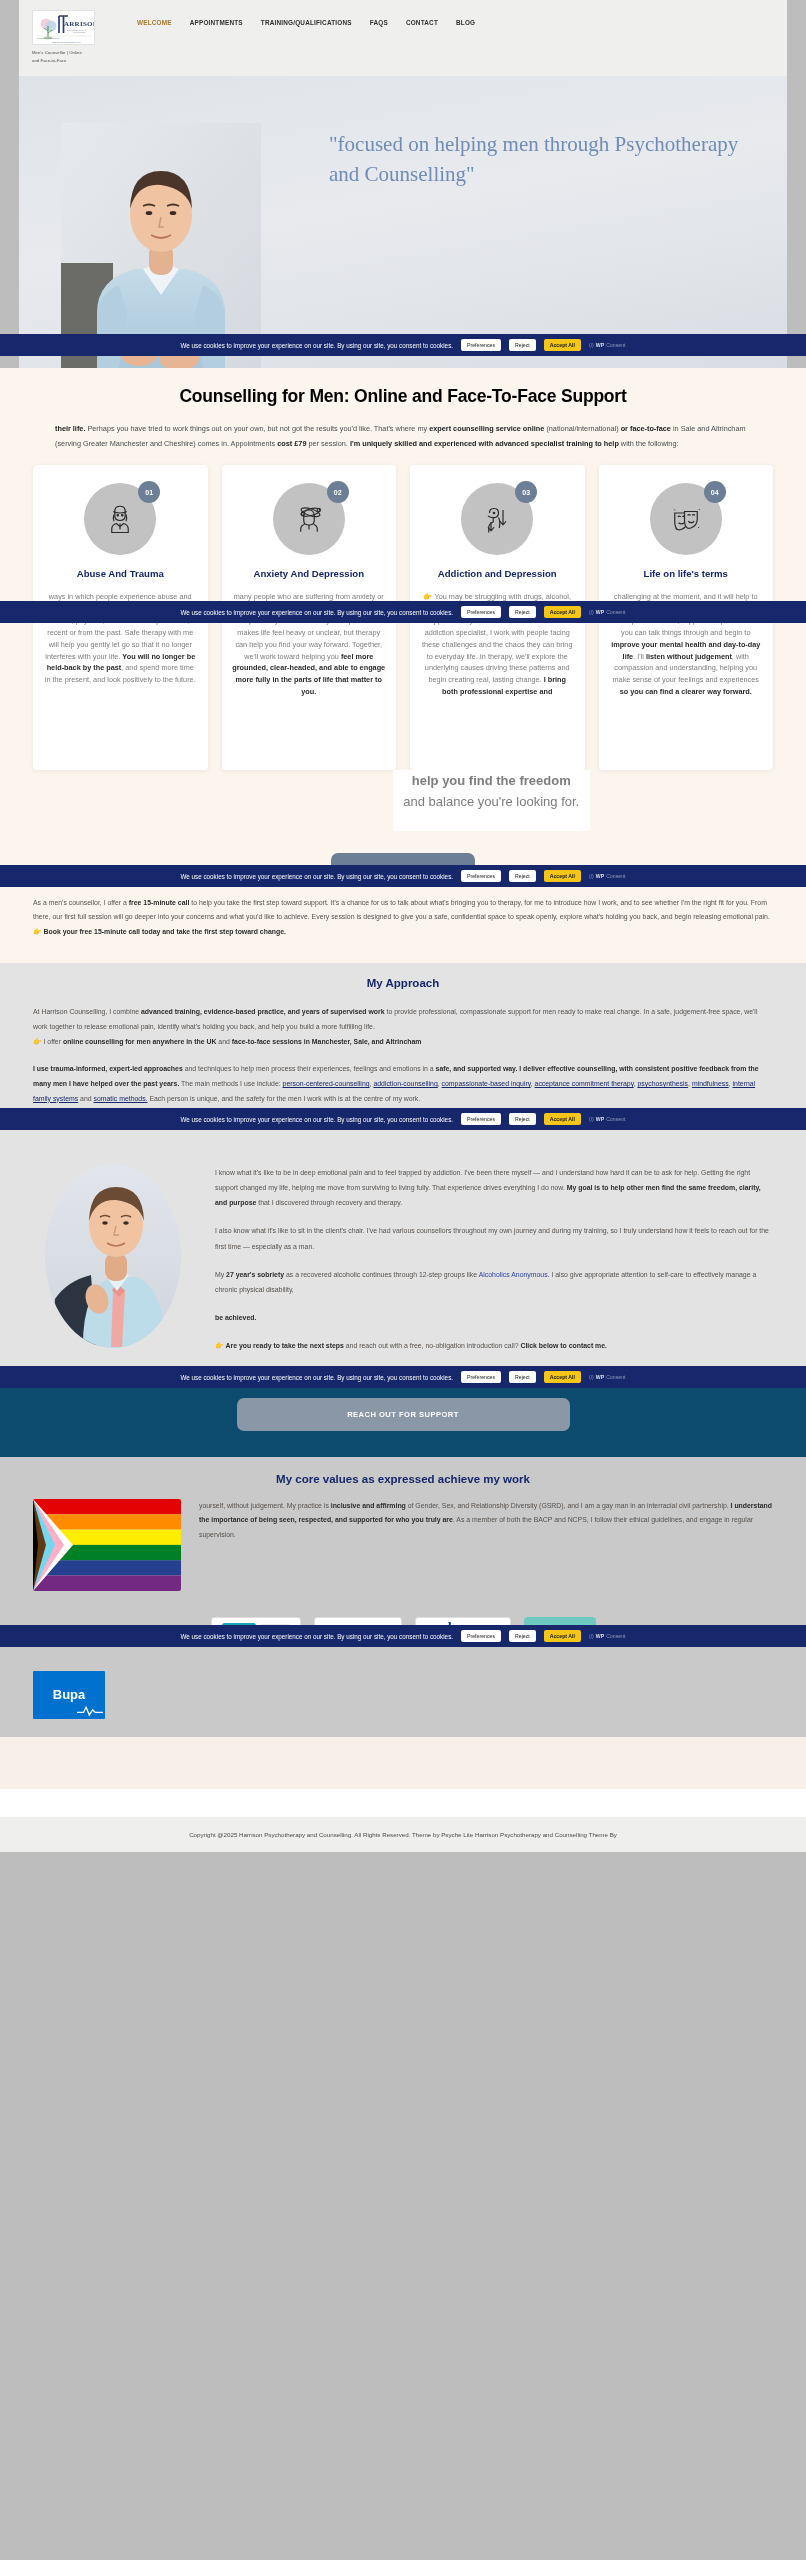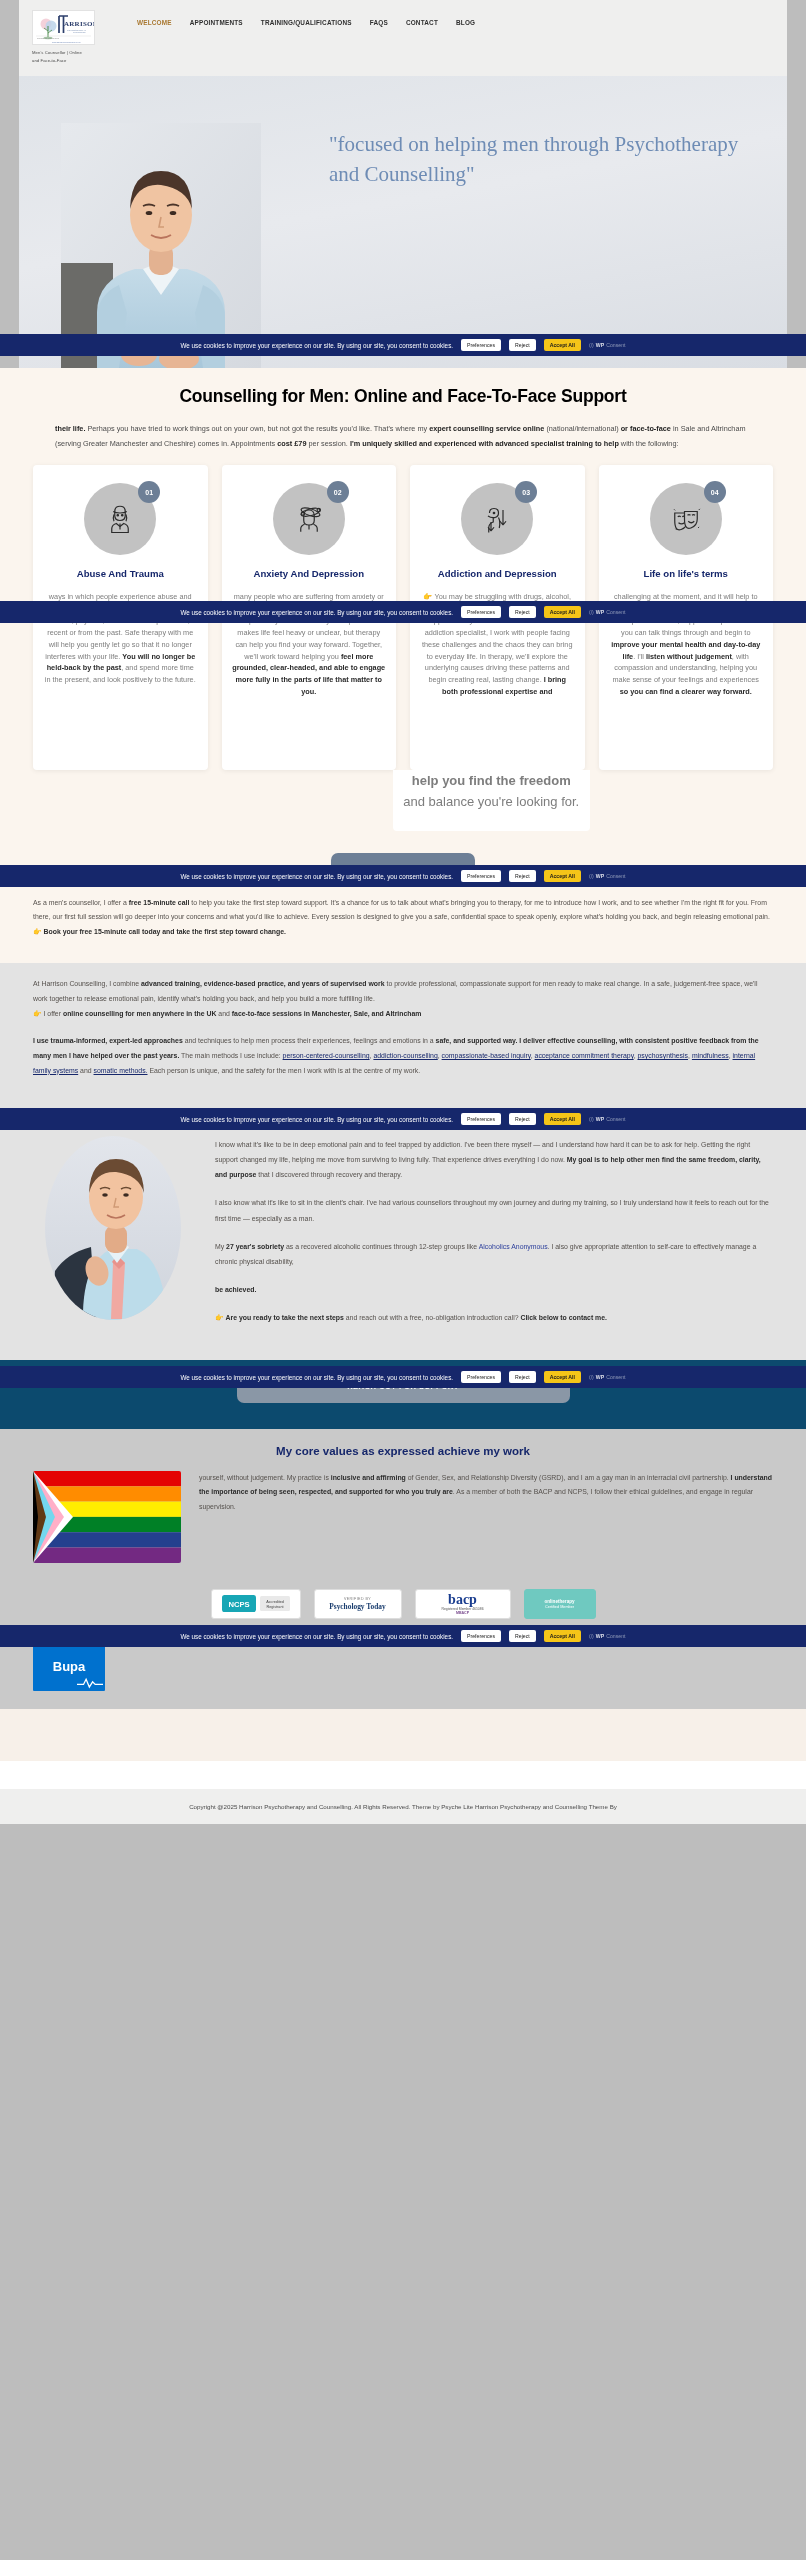--- a/index.html
+++ b/index.html
@@ -368,20 +368,21 @@
       <p>
         <span>As a men's counsellor, I offer a </span><b>free 15-minute call</b><span> to help you take the first step toward support. It's a chance for us to talk about what's bringing you to therapy, for me to introduce how I work, and to see whether I'm the right fit for you. From there, our first full session will go deeper into your concerns and what you'd like to achieve. Every session is designed to give you a safe, confidential space to speak openly, explore what's holding you back, and begin releasing emotional pain.</span>
       </p>
       <p>
         <span class="hand">👉</span> <b>Book your free 15-minute call today and take the first step toward change.</b>
       </p>
     </div>
   </div>
 
   <div class="sec-grey">
+    <h2>My Approach</h2>
     <div class="approach">
       <div class="para">
         <span>At Harrison Counselling, I combine </span><b>advanced training, evidence-based practice, and years of supervised work</b><span> to provide professional, compassionate support for men ready to make real change. In a safe, judgement-free space, we'll work together to release emotional pain, identify what's holding you back, and help you build a more fulfilling life.</span><br>
         <span class="hand">👉</span><span> I offer </span><b>online counselling for men anywhere in the UK</b><span> and </span><b>face-to-face sessions in Manchester, Sale, and Altrincham</b>
       </div>
       <div class="para">
         <b>I use trauma-informed, expert-led approaches</b><span> and techniques to help men process their experiences, feelings and emotions in a </span><b>safe, and supported way. I deliver effective counselling, with consistent positive feedback from the many men I have helped over the past years.</b><span> The main methods I use include: </span><a href="#">person-centered-counselling</a>, <a href="#">addiction-counselling</a>, <a href="#">compassionate-based inquiry</a>, <a href="#">acceptance commitment therapy</a>, <a href="#">psychosynthesis</a>, <a href="#">mindfulness</a>, <a href="#">internal family systems</a><span> and </span><a href="#">somatic methods.</a><span> Each person is unique, and the safety for the men I work with is at the centre of my work.</span>
       </div>
     </div>
   </div>

